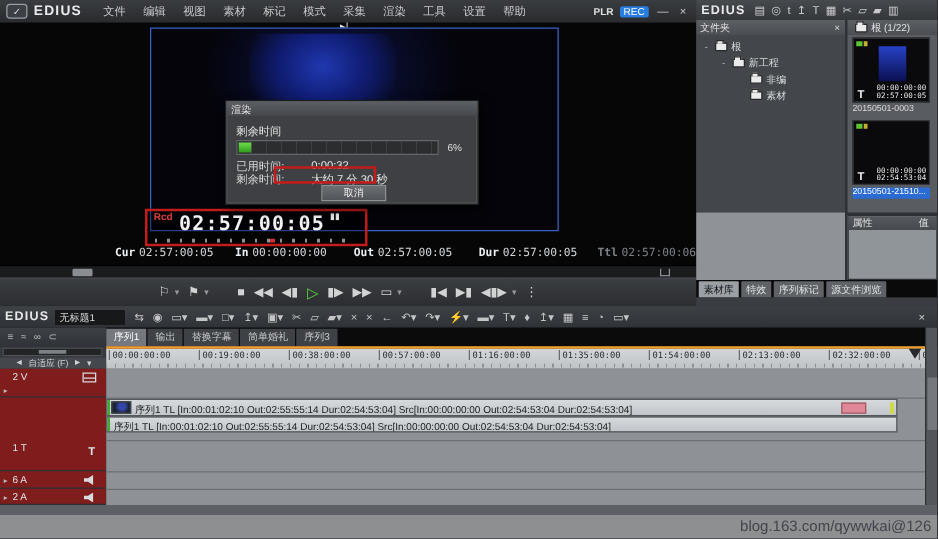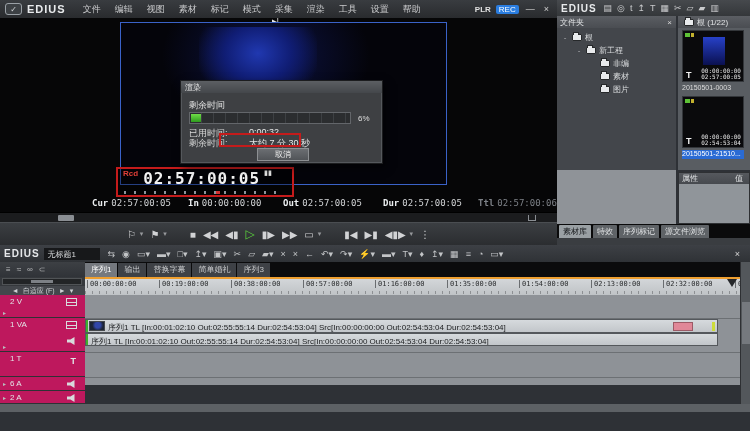--- a/index.html
+++ b/index.html
@@ -122,30 +122,30 @@
   .cfit { position:absolute; left:0; top:9px; width:85px; height:9px; background:#44474c; color:#cfd2d5;
           font-size:7px; display:flex; align-items:center; justify-content:center; gap:4px; }
   .ruler { left:85px; top:277px; width:655px; height:18px; background:linear-gradient(#d3d6d9,#bfc3c6);
            border-top:2px solid #ef9f2f; overflow:hidden; }
   .tick { position:absolute; top:1px; font-family:"DejaVu Sans Mono",monospace; font-size:7px; color:#2b2d2f;
           border-left:1px solid #6a6d70; padding-left:2px; white-space:nowrap; }
   .rmarks { position:absolute; left:0; right:0; bottom:1px; height:3px;
             background:repeating-linear-gradient(90deg,#8d9093 0 1px, transparent 1px 7px); }
   .playhead { left:727px; top:279px; width:0; height:0; border-left:5px solid transparent;
               border-right:5px solid transparent; border-top:8px solid #26282b; z-index:3; }
-  .thdrs { left:0; top:295px; width:85px; height:109px; background:#be185d; }
+  .thdrs { left:0; top:295px; width:85px; height:109px; background:#7f1d1d; }
   .thdr { position:absolute; left:0; width:85px; border-bottom:1px solid #2f3135; color:#e2e4e6; font-size:8px; }
   .tname { position:absolute; left:10px; top:2px; }
   .texp { position:absolute; left:3px; bottom:1px; font-size:6px; color:#b8babc; }
   .film { position:absolute; right:8px; top:3px; width:11px; height:8px; border:1px solid #d8dadc; }
   .film::before { content:""; position:absolute; left:0; right:0; top:3px; border-top:1px solid #d8dadc; }
   .spk { position:absolute; right:8px; width:10px; height:8px; background:#d8dadc;
          clip-path:polygon(0 32%, 34% 32%, 75% 0, 75% 100%, 34% 68%, 0 68%); }
   .ticonT { position:absolute; right:9px; top:4px; font-weight:bold; font-size:9px; color:#e2e4e6; }
-  .tcontent { left:85px; top:295px; width:655px; height:90px; background:#8e9297; overflow:hidden; }
+  .tcontent { left:85px; top:295px; width:655px; height:130px; background:#8e9297; overflow:hidden; }
   .tsep { position:absolute; left:0; width:655px; border-top:1px solid #6c7074; }
   .clip { position:absolute; left:0; width:633px; height:14px; background:linear-gradient(#d6dadd,#c2c6ca);
           border:1px solid #54585c; overflow:hidden; white-space:nowrap; }
   .clip-text { position:absolute; top:2px; font-size:8px; color:#1b1d1f; }
   .clip-edge { position:absolute; left:0; top:0; bottom:0; width:2px; background:#3fae2e; }
   .clip-thumb { position:absolute; left:3px; top:1px; width:16px; height:10px; background:#1c2436;
                 background-image:radial-gradient(circle at 55% 40%, #3146a8 0 30%, transparent 60%); border:1px solid #44484c; }
   .clip-chip { position:absolute; right:24px; top:2px; width:20px; height:9px; background:#e08898; border:1px solid #9c5a66; }
   .clip-end { position:absolute; right:2px; top:2px; width:3px; height:9px; background:#cddc39; }
   .tl-scroll { left:740px; top:262px; width:10px; height:142px; background:#53575b; border-left:1px solid #2e3033; }
@@ -278,24 +278,20 @@
       <span class="fold"></span>
       <span>新工程</span>
     </div>
     <div class="trow" style="padding-left:40px">
       <span class="fold"></span>
       <span>非编</span>
     </div>
     <div class="trow" style="padding-left:40px">
       <span class="fold"></span>
       <span>素材</span>
-    </div>
-    <div class="trow" style="padding-left:40px">
-      <span class="fold"></span>
-      <span>图片</span>
     </div>
   </div>
   <div class="abs tree-low"></div>
 
   <div class="abs pane-hdr thumbs-hdr">
     <span class="fold"></span>
     <span>根 (1/22)</span>
   </div>
   <div class="abs thumbs-body">
     <div class="card" style="top:2px">
@@ -410,26 +406,20 @@
     <div class="rmarks"></div>
   </div>
   <div class="abs playhead"></div>
 
   <div class="abs thdrs">
     <div class="thdr" style="top:0;height:23px">
       <span class="tname">2 V</span>
       <span class="film"></span>
       <span class="texp">▸</span>
     </div>
-    <div class="thdr" style="top:23px;height:34px">
-      <span class="tname">1 VA</span>
-      <span class="film"></span>
-      <span class="spk" style="top:19px"></span>
-      <span class="texp">▸</span>
-    </div>
     <div class="thdr" style="top:57px;height:25px">
       <span class="tname">1 T</span>
       <span class="ticonT">T</span>
     </div>
     <div class="thdr" style="top:82px;height:14px">
       <span class="texp" style="top:3px;bottom:auto">▸</span>
       <span class="tname">6 A</span>
       <span class="spk" style="top:3px"></span>
     </div>
     <div class="thdr" style="top:96px;height:13px">
@@ -455,14 +445,17 @@
       <span class="clip-edge"></span>
       <span class="clip-text" style="left:5px">序列1  TL [In:00:01:02:10 Out:02:55:55:14 Dur:02:54:53:04]  Src[In:00:00:00:00 Out:02:54:53:04 Dur:02:54:53:04]</span>
     </div>
   </div>
 
   <div class="abs tl-scroll">
     <div class="tl-scroll-h"></div>
   </div>
   <div class="abs tl-bottom"></div>
 
+  <div class="abs statusbar">
+    <span class="wm">blog.163.com/qywwkai@126</span>
+  </div>
 
 </div>
 
 </body></html>

